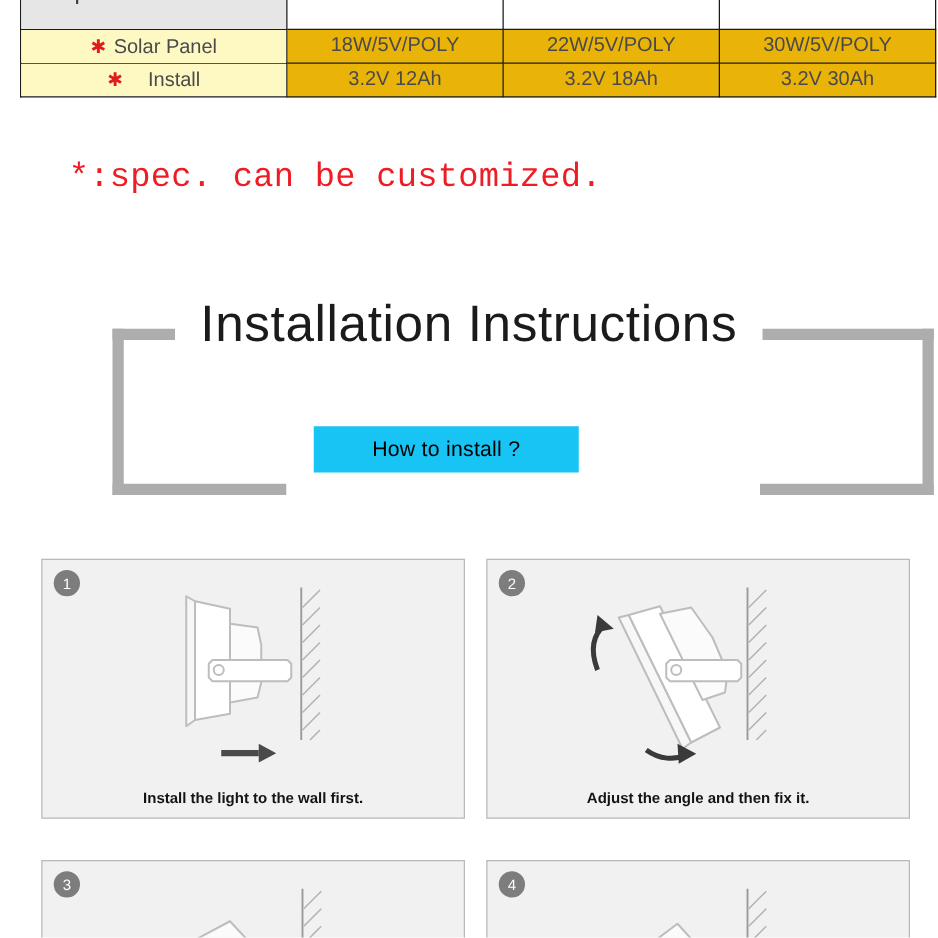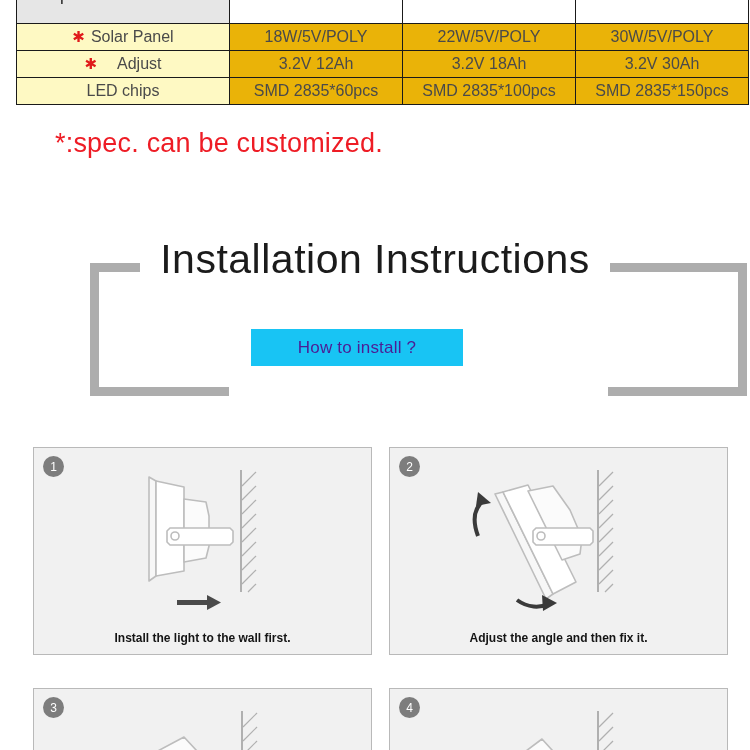--- a/index.html
+++ b/index.html
@@ -73,21 +73,21 @@
   }
   .lbl-inner { display: inline-block; }
 
   
   .custom-note {
     position: absolute;
     left: 55px;
     top: 128px;
     font-size: 27px;
     color: #ee1c25;
-    font-family: Liberation Sans, sans-serif;
+    font-family: Liberation Mono, monospace;
     letter-spacing: 0.2px;
     white-space: nowrap;
   }
 
   
   .install-block {
     position: absolute;
     left: 0;
     top: 225px;
     width: 750px;
@@ -120,25 +120,25 @@
     left: 140px;
     top: 8px;
     width: 470px;
     text-align: center;
     background: #ffffff;
     z-index: 3;
   }
   .how-btn {
     position: absolute;
     left: 251px;
-    top: 104px;
+    top: 116px;
     width: 212px;
     height: 37px;
     background: #18c4f4;
-    color: #4c1d95;
+    color: #000000;
     font-size: 17px;
     font-family: "Liberation Sans", sans-serif;
     display: flex;
     align-items: center;
     justify-content: center;
     z-index: 4;
     border: none;
     cursor: pointer;
     letter-spacing: 0.2px;
   }
@@ -220,35 +220,27 @@
     <td class="col-label">
       <span class="star">✱</span><span class="lbl-inner">Solar Panel</span>
     </td>
     <td class="col-val">18W/5V/POLY</td>
     <td class="col-val">22W/5V/POLY</td>
     <td class="col-val">30W/5V/POLY</td>
   </tr>
 
   <tr>
     <td class="col-label">
-      <span class="star">✱</span><span class="lbl-inner" style="margin-left:14px">Adjust</span>
+      <span class="star">✱</span><span class="lbl-inner" style="margin-left:14px">Install</span>
     </td>
     <td class="col-val">3.2V 12Ah</td>
     <td class="col-val">3.2V 18Ah</td>
     <td class="col-val">3.2V 30Ah</td>
   </tr>
 
-  <tr>
-    <td class="col-label">
-      <span class="lbl-inner">LED chips</span>
-    </td>
-    <td class="col-val">SMD 2835*60pcs</td>
-    <td class="col-val">SMD 2835*100pcs</td>
-    <td class="col-val">SMD 2835*150pcs</td>
-  </tr>
 </tbody>
   </table>
 
 <div class="custom-note">*:spec. can be customized.</div>
 
 <div class="install-block">
   <div class="bracket bracket-left"></div>
   <div class="bracket bracket-right"></div>
   <div class="install-title-wrap">
     <div style="font-size:41px;color:#1b1b1b;letter-spacing:0.5px;line-height:52px;">Installation Instructions</div>

